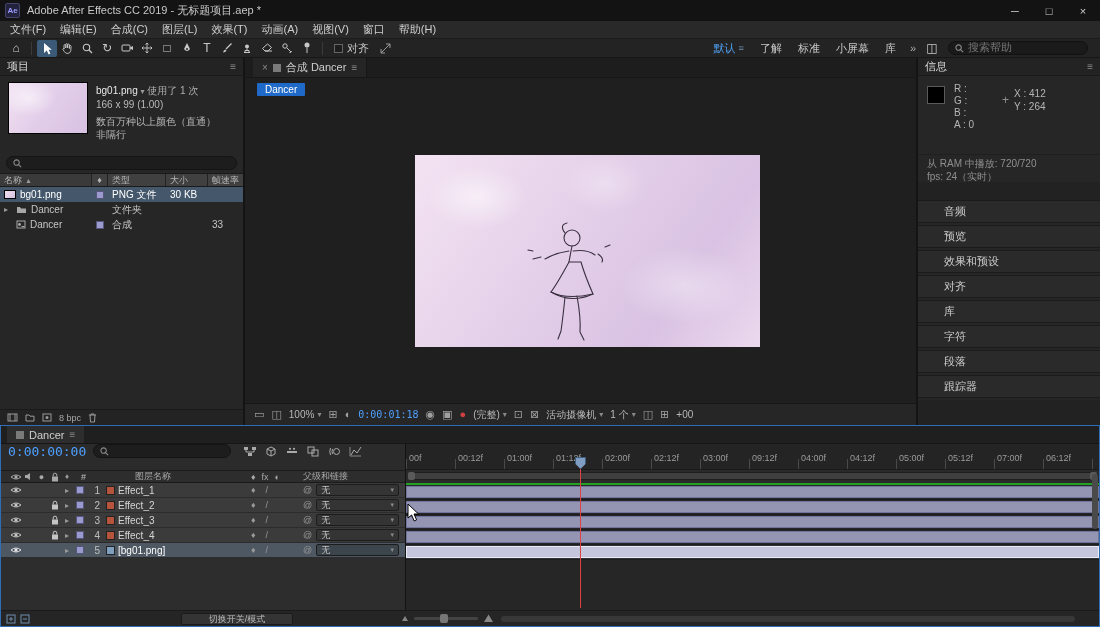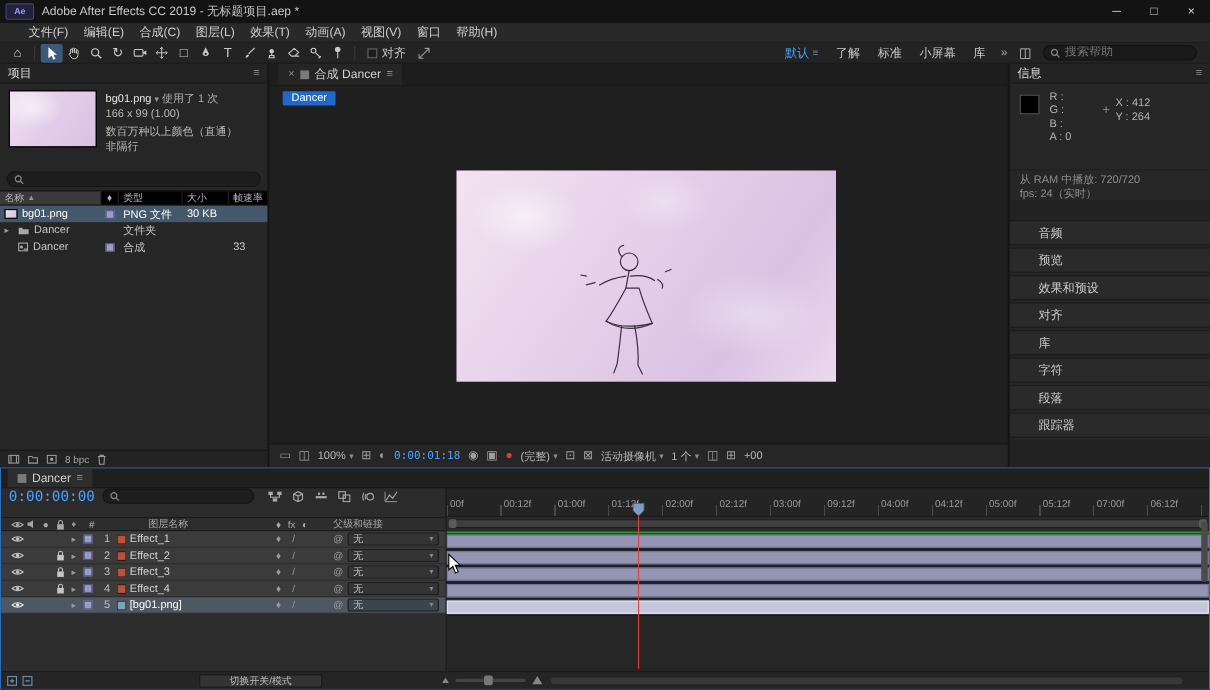--- a/index.html
+++ b/index.html
@@ -3,27 +3,27 @@
 <meta charset="utf-8">
 <style>
   *{box-sizing:border-box;margin:0;padding:0}
   html,body{width:1100px;height:627px;overflow:hidden}
   body{font-family:"Liberation Sans","DejaVu Sans",sans-serif;font-size:11px;color:#cfcfcf;background:#1e1e1e}
   .app{position:relative;width:1100px;height:627px;background:#1e1e1e;overflow:hidden}
   svg{display:block}
 
   
   .titlebar{height:21px;background:#131313;display:flex;align-items:center}
-  .app-icon{width:26px;height:15px;margin:0 7px 0 5px;background:#22223d;color:#9b9bff;font-size:8px;font-weight:bold;display:flex;align-items:center;justify-content:center;border:1px solid #44446a;border-radius:2px}
+  .app-icon{width:15px;height:15px;margin:0 7px 0 5px;background:#22223d;color:#9b9bff;font-size:8px;font-weight:bold;display:flex;align-items:center;justify-content:center;border:1px solid #44446a;border-radius:2px}
   .title-text{font-size:11px;color:#c8c8c8;white-space:nowrap}
   .win-btns{margin-left:auto;display:flex;height:21px}
   .win-btn{width:34px;display:flex;align-items:center;justify-content:center;color:#cfcfcf;font-size:11px;cursor:default}
 
   
-  .menubar{height:18px;background:#292929;display:flex;align-items:center;padding-left:19px;border-bottom:1px solid #1c1c1c}
+  .menubar{height:18px;background:#292929;display:flex;align-items:center;padding-left:3px;border-bottom:1px solid #1c1c1c}
   .menu-item{padding:0 7px;color:#cfcfcf;white-space:nowrap}
 
   
   .toolbar{height:19px;background:#232323;display:flex;align-items:center;padding:0 6px;border-bottom:1px solid #171717}
   .tool{width:20px;height:17px;display:flex;align-items:center;justify-content:center;color:#c8c8c8;font-size:12px}
   .tool.active{background:#3a5a78;border-radius:2px}
   .tb-sep{width:1px;height:13px;background:#3a3a3a;margin:0 5px}
   .snap{display:flex;align-items:center;gap:4px;margin:0 6px;color:#c8c8c8}
   .cb{width:9px;height:9px;border:1px solid #666;background:#1d1d1d}
   .tb-spacer{flex:1}
@@ -47,21 +47,21 @@
     radial-gradient(40px 26px at 25% 30%,rgba(255,255,255,.55),transparent 70%),
     linear-gradient(125deg,#f2e2f2 0%,#e2cde9 50%,#d8c1e2 100%)}
   .proj-meta{font-size:10px;color:#b9b9b9;line-height:13px;padding-top:2px}
   .pm-line1{color:#e8e8e8}
   .pm-line1 .caret{color:#9a9a9a;font-size:8px}
   .pm-usage{color:#b0b0b0}
   .pm-gap{height:4px}
   .proj-search{padding:2px 6px 3px 6px}
   .pill{display:flex;align-items:center;gap:4px;height:14px;background:#1d1d1d;border:1px solid #141414;border-radius:8px;padding:0 6px}
   .pill input{flex:1;background:transparent;border:none;outline:none;color:#aaa;font-size:10px;min-width:0;font-family:inherit}
-  .proj-thead{height:14px;display:flex;background:#000000;border-top:1px solid #1a1a1a;border-bottom:1px solid #1a1a1a;font-size:9px;color:#b5b5b5;}
+  .proj-thead{height:14px;display:flex;background:#404040;border-top:1px solid #1a1a1a;border-bottom:1px solid #1a1a1a;font-size:9px;color:#b5b5b5;}
   .th{border-right:1px solid #222;height:100%;display:flex;align-items:center;padding:0 4px;gap:3px}
   .th-name{width:92px;background:#3a3a3a}
   .th-chip{width:16px;justify-content:center}
   .th-type{width:58px}
   .th-size{width:42px}
   .th-fps{flex:1;border-right:none}
   .sortarrow{font-size:7px;color:#9a9a9a}
   .proj-rows{flex:1;background:#262626}
   .prow{height:15px;display:flex;align-items:center;font-size:10px;color:#c5c5c5}
   .prow.selected{background:#44576b;color:#fff}

